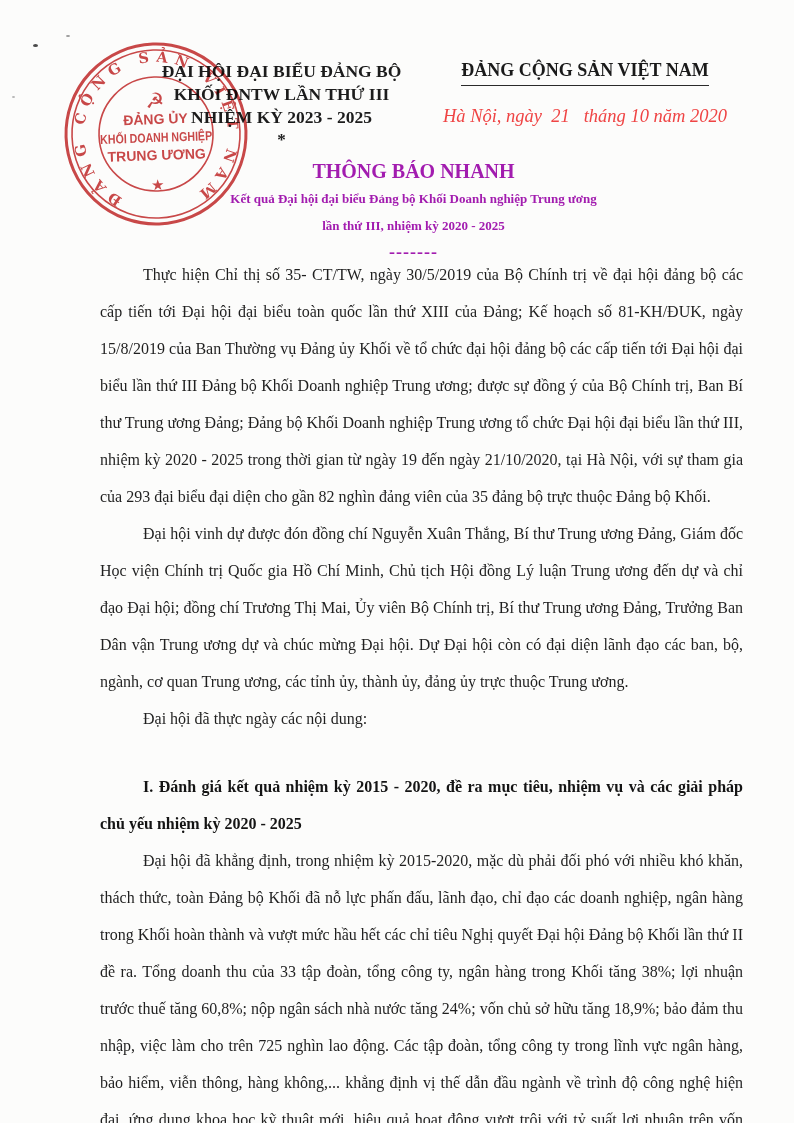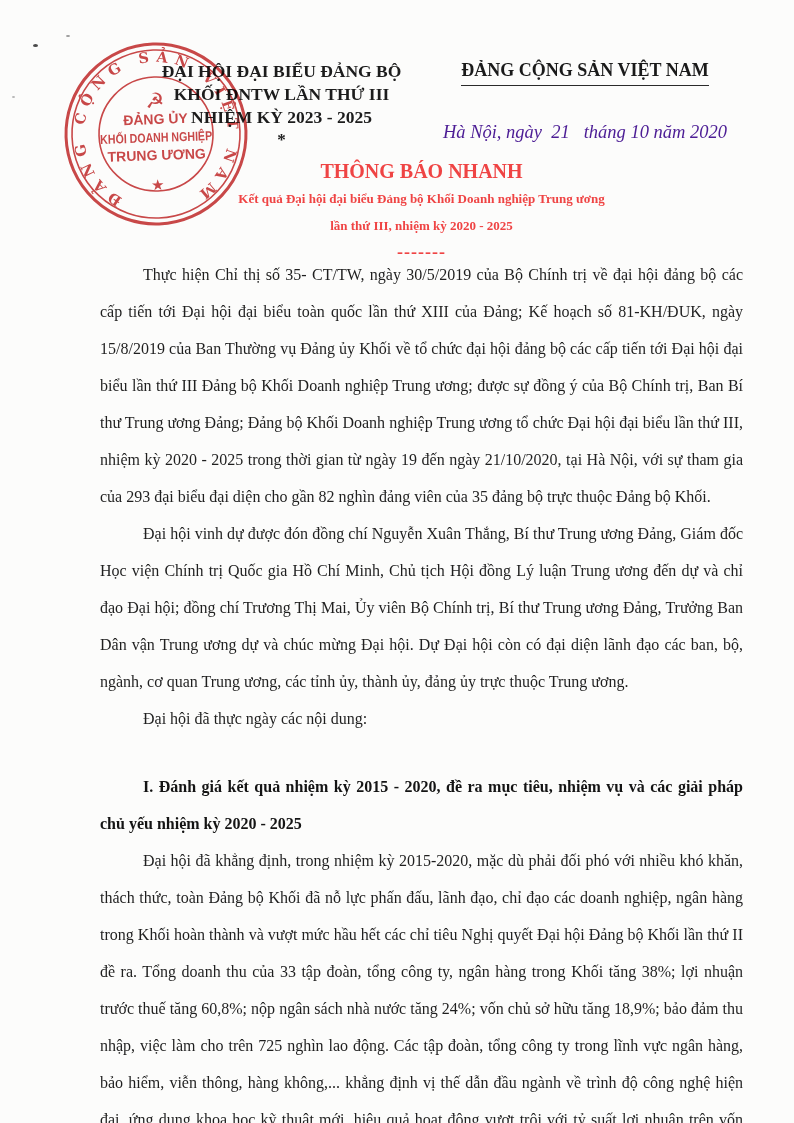--- a/index.html
+++ b/index.html
@@ -20,38 +20,38 @@
   }
   .header-left .star{font-size:17px;line-height:18px;margin-top:2px;font-weight:bold;}
   .header-right{
     position:absolute;left:420px;top:60px;width:330px;text-align:center;
   }
   .org-name{
     display:inline-block;font-weight:bold;font-size:18px;color:#1a1a1a;
     border-bottom:1.5px solid #2a2a2a;padding-bottom:4px;
   }
   .date-line{
-    margin-top:36px;font-style:italic;font-size:18.5px;color:#4c1d95;
+    margin-top:20px;font-style:italic;font-size:18.5px;color:#ef4444;
     white-space:pre;
   }
   
   .seal{
     position:absolute;left:60px;top:38px;width:192px;height:192px;
     opacity:.88;mix-blend-mode:multiply;z-index:5;
     transform:rotate(-2deg);
   }
   .seal text{fill:#c42f30;}
   .seal .ring-text{font-family:"DejaVu Serif",serif;font-weight:bold;font-size:14.5px;letter-spacing:6.5px;}
   .seal .inner-line{font-family:"Liberation Sans","DejaVu Sans",sans-serif;font-weight:bold;}
   .seal .emblem{font-family:"DejaVu Sans",sans-serif;font-size:21px;}
   .seal .seal-star{font-family:"DejaVu Sans",sans-serif;font-size:15px;}
   
   .title-block{
-    position:absolute;left:100px;top:158px;width:643px;text-align:center;
-    font-weight:bold;color:#ef4444;
+    position:absolute;left:92px;top:158px;width:643px;text-align:center;
+    font-weight:bold;color:#a21caf;
   }
   .title-main{font-size:20px;line-height:27px;}
   .title-sub{font-size:13px;line-height:27px;}
   .title-sep{font-size:18px;line-height:20px;letter-spacing:1px;margin-top:3px;font-weight:bold;}
   
   .body-text{
     position:absolute;left:100px;top:256px;width:643px;
     font-size:16px;line-height:37px;text-align:justify;color:#1f1f1f;
   }
   .body-text p{margin:0;text-indent:43px;}

